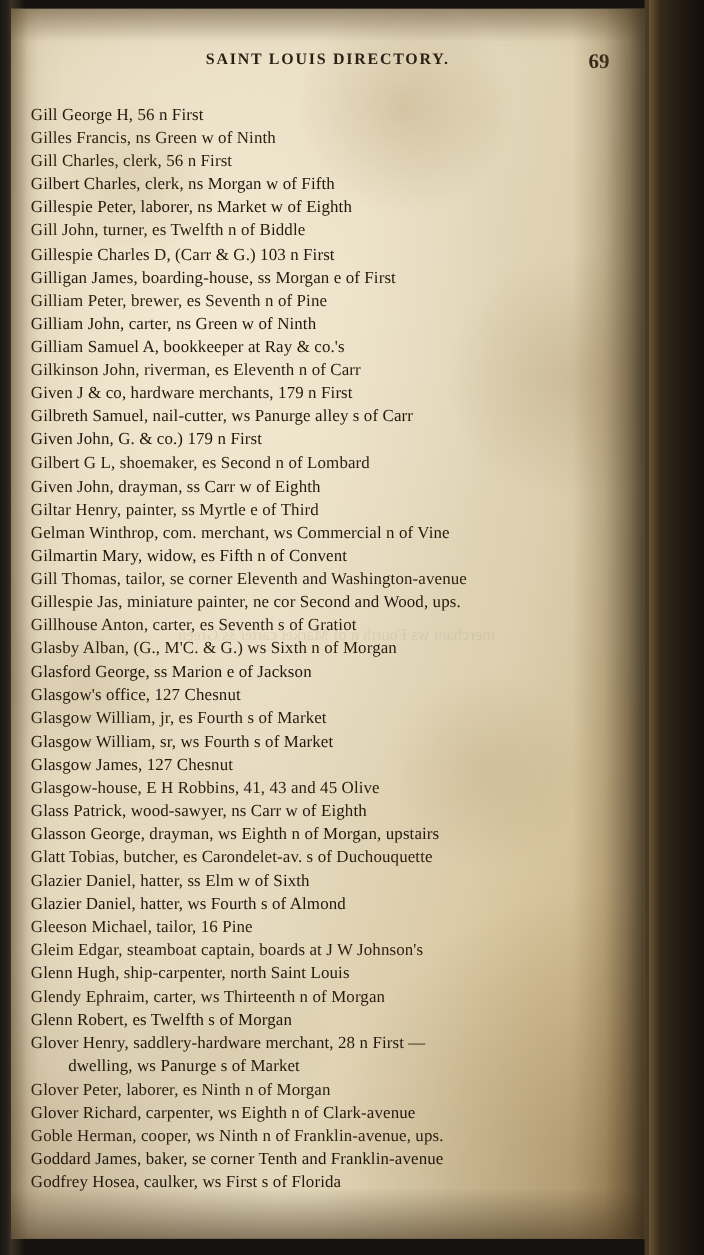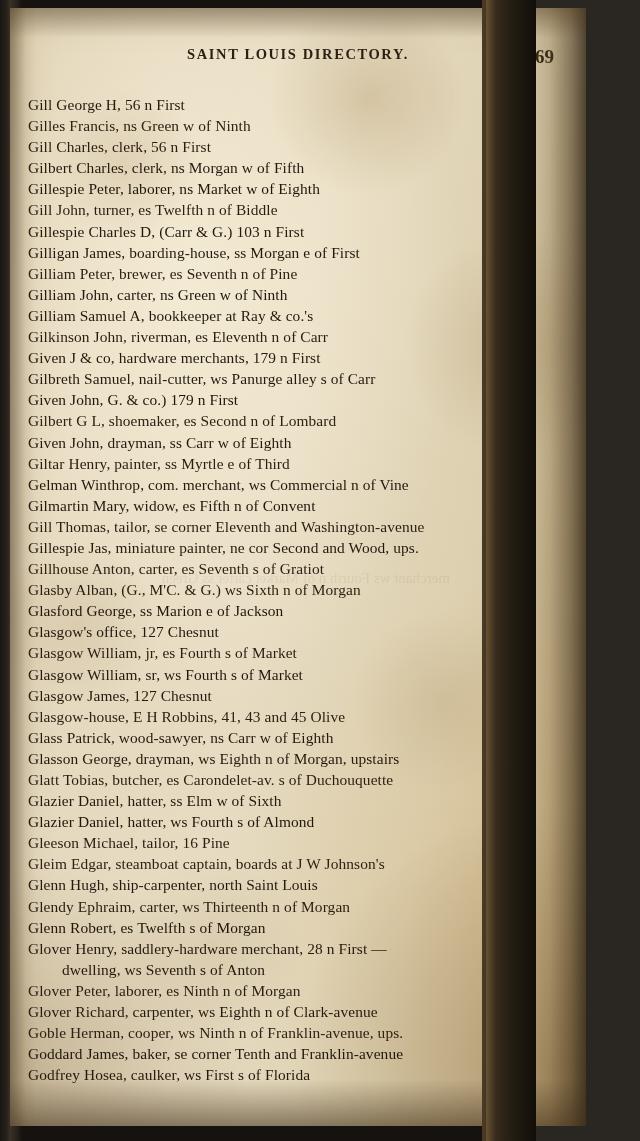--- a/index.html
+++ b/index.html
@@ -10,21 +10,21 @@
   body {
     width: 640px;
     height: 1141px;
     overflow: hidden;
     font-family: "Liberation Serif", serif;
   }
 
   
   .book {
     position: relative;
-    width: 536px;
+    width: 640px;
     height: 1141px;
     background: #1d1a16;
   }
 
   
   .scan-bg {
     position: absolute;
     inset: 0;
     background:
       linear-gradient(90deg, #1a1713 0px, #241f19 6px, #3a3026 10px, #2a241c 16px, #15120f 22px, #15120f 100%);
@@ -230,21 +230,21 @@
           <div class="entry"><span>Glass Patrick,  wood-sawyer,  ns Carr w of Eighth</span></div>
           <div class="entry"><span>Glasson George,  drayman,  ws Eighth n of Morgan, upstairs</span></div>
           <div class="entry"><span>Glatt Tobias,  butcher,  es Carondelet-av. s of Duchouquette</span></div>
           <div class="entry"><span>Glazier Daniel,  hatter,  ss Elm w of Sixth</span></div>
           <div class="entry"><span>Glazier Daniel,  hatter,  ws Fourth s of Almond</span></div>
           <div class="entry"><span>Gleeson Michael,  tailor,  16 Pine</span></div>
           <div class="entry"><span>Gleim Edgar, steamboat captain,  boards at J W Johnson's</span></div>
           <div class="entry"><span>Glenn Hugh,  ship-carpenter,  north Saint Louis</span></div>
           <div class="entry"><span>Glendy Ephraim,  carter,  ws Thirteenth n of Morgan</span></div>
           <div class="entry"><span>Glenn Robert,  es Twelfth s of Morgan</span></div>
-          <div class="entry"><span>Glover Henry,  saddlery-hardware merchant,  28 n First —</span><span class="cont">dwelling, ws Seventh s of Anton</span></div>
+          <div class="entry"><span>Glover Henry,  saddlery-hardware merchant,  28 n First —</span><span class="cont">dwelling, ws Panurge s of Market</span></div>
           <div class="entry"><span>Glover Peter,  laborer,  es Ninth n of Morgan</span></div>
           <div class="entry"><span>Glover Richard,  carpenter,  ws Eighth n of Clark-avenue</span></div>
           <div class="entry"><span>Goble Herman,  cooper,  ws Ninth n of Franklin-avenue, ups.</span></div>
           <div class="entry"><span>Goddard James,  baker,  se corner Tenth and Franklin-avenue</span></div>
           <div class="entry"><span>Godfrey Hosea,  caulker,  ws First s of Florida</span></div>
         </div>
     </div>
 
     <div class="bleed">merchant ws Fourth n of Market carter ss Green</div>
 

